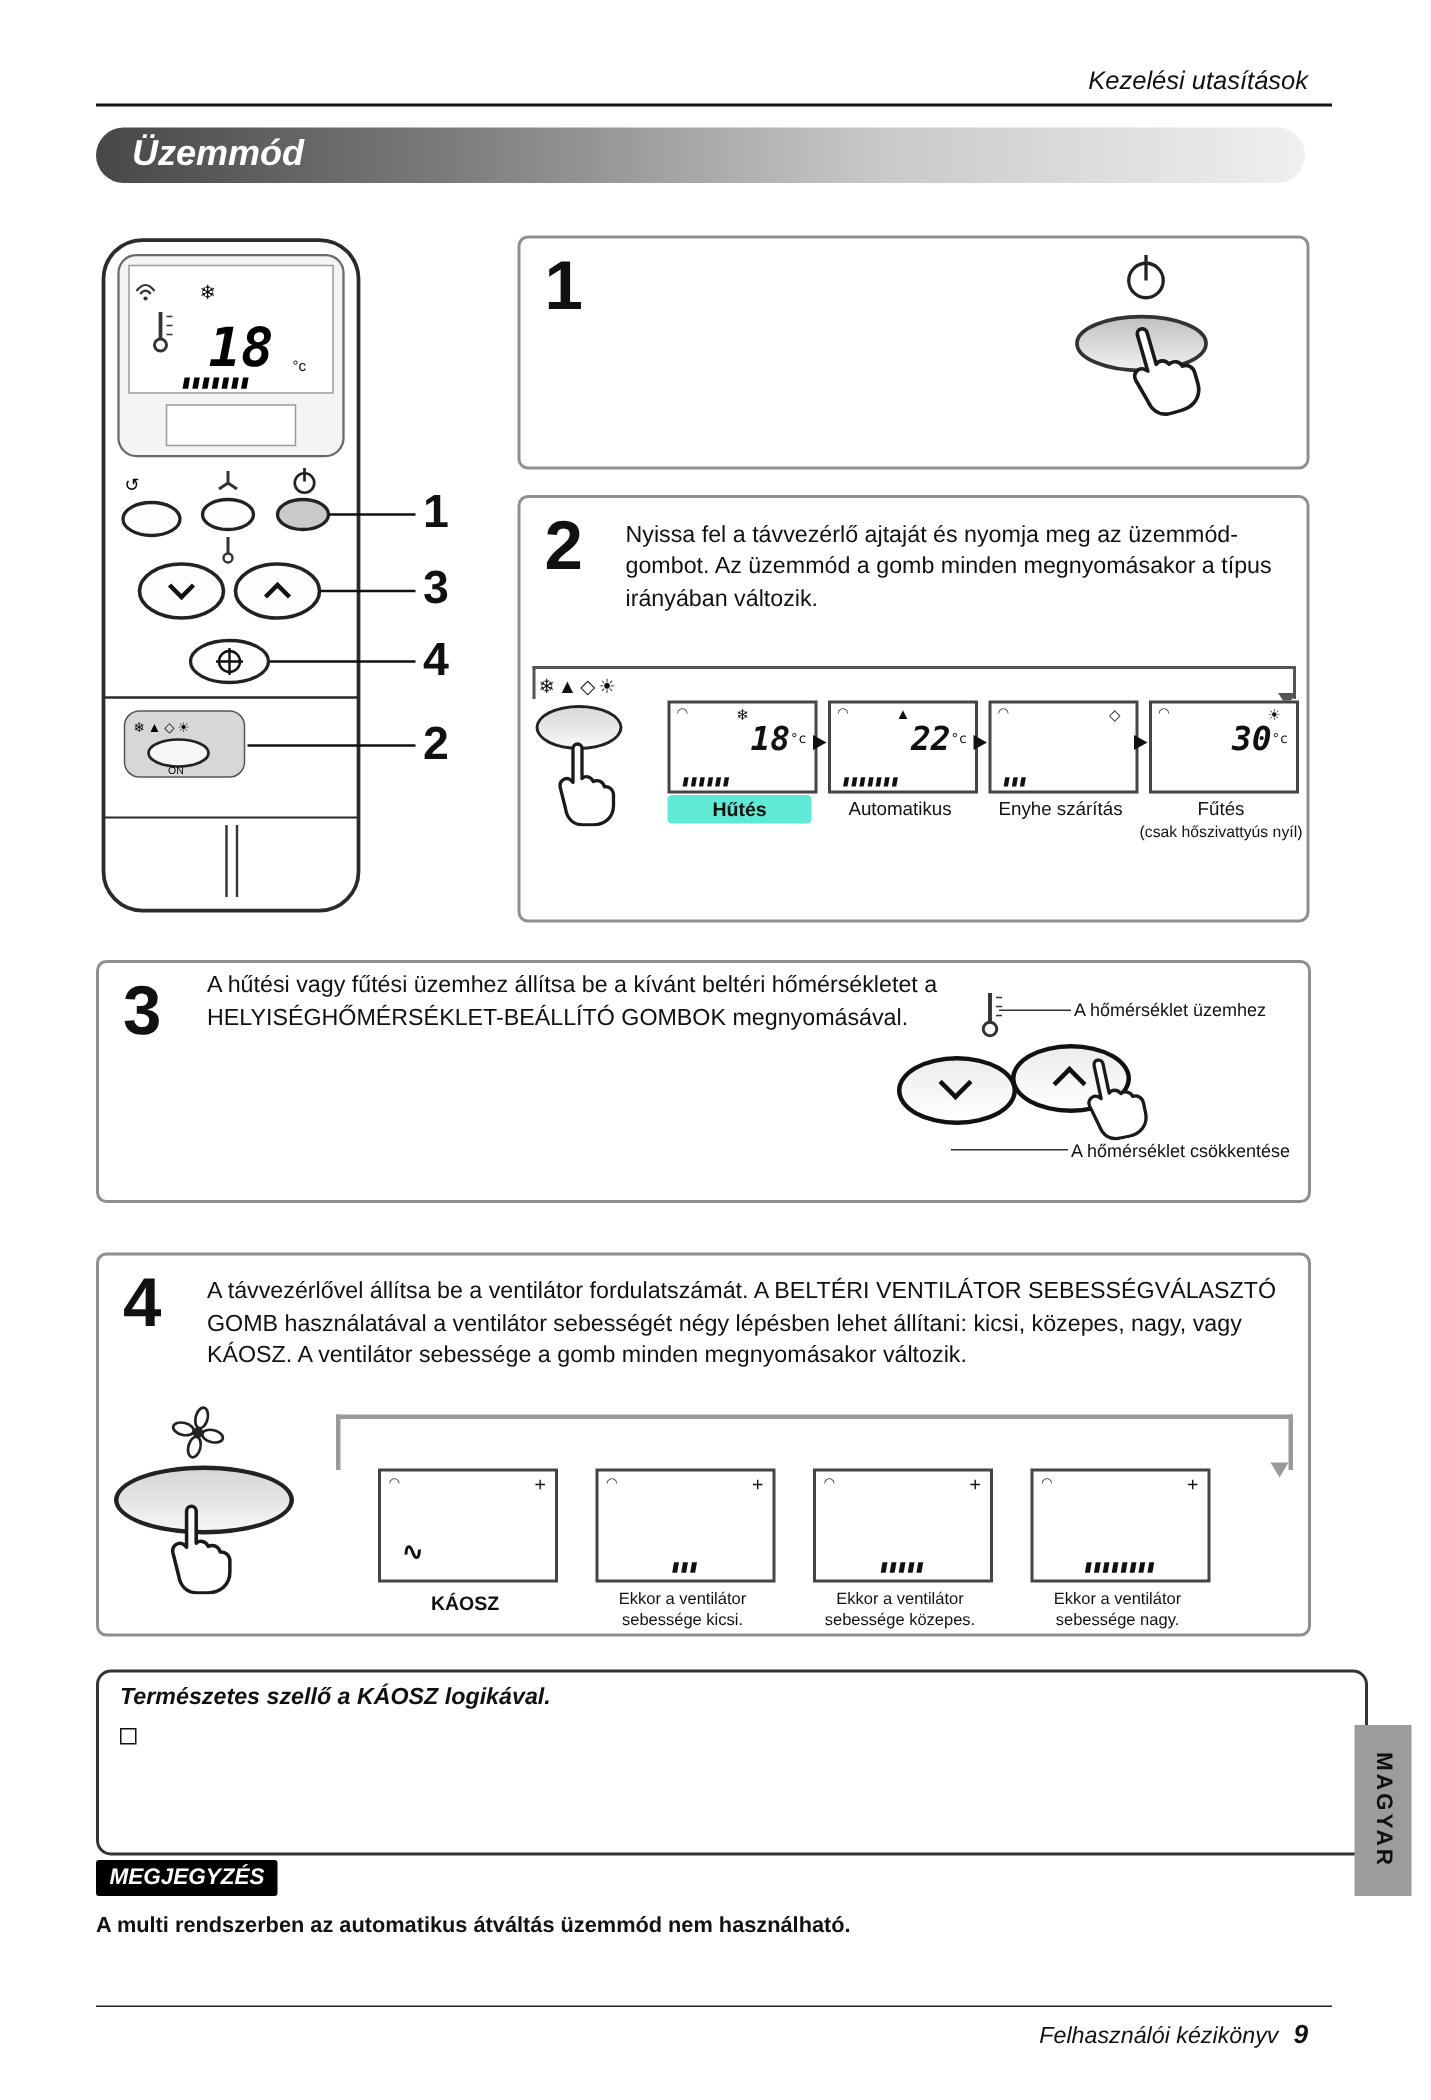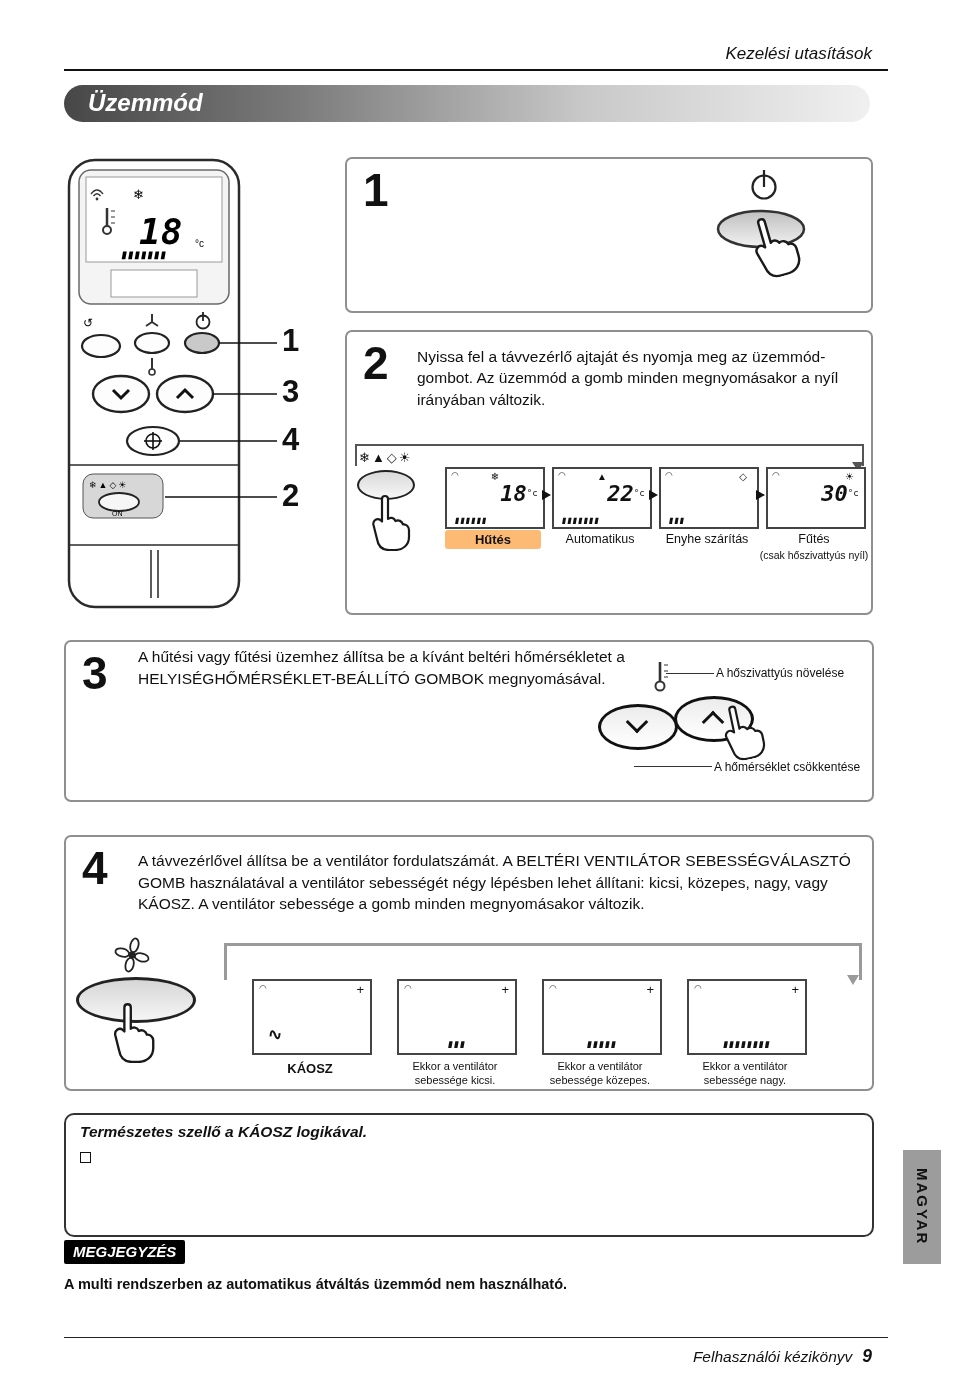--- a/index.html
+++ b/index.html
@@ -46,21 +46,21 @@
   .md-signal{position:absolute;left:4px;top:1px;font-size:9px;color:#333;}
   .md-mode-icon{position:absolute;left:0;right:0;top:2px;text-align:center;font-size:10px;}
   .md2 .md-mode-icon,.md3 .md-mode-icon{text-align:right;padding-right:10px;}
   .md-temp{position:absolute;left:0;right:0;top:12px;text-align:center;
     font-family:"DejaVu Sans Mono",monospace;font-style:italic;font-weight:bold;font-size:22px;padding-left:48px;}
   .md-unit{font-size:9px;font-style:normal;font-weight:normal;vertical-align:5px;}
   .md-bars{position:absolute;left:8px;bottom:2px;font-size:8px;letter-spacing:1px;transform:skewX(-10deg);}
   .flow-arrow{position:absolute;top:158px;width:0;height:0;
     border-left:9px solid #111;border-top:5.5px solid transparent;border-bottom:5.5px solid transparent;}
   .fa0{left:195px}.fa1{left:302px}.fa2{left:409px}
-  .mode-label-box{position:absolute;left:98px;top:198px;width:96px;height:19px;background:#fdba74;border-radius:3px;
+  .mode-label-box{position:absolute;left:98px;top:198px;width:96px;height:19px;background:#5eead4;border-radius:3px;
     text-align:center;font-size:13px;font-weight:bold;line-height:19px;}
   .mode-label{position:absolute;top:200px;width:96px;text-align:center;font-size:12.5px;}
   .ml1{left:205px}.ml2{left:312px}.ml3{left:419px}
   .mode-sublabel{position:absolute;left:405px;top:217px;width:124px;text-align:center;font-size:10.5px;line-height:1.25;}
 
   .step3-text{position:absolute;left:72px;top:4px;width:505px;font-size:15.5px;line-height:1.4;}
   .thermo3{position:absolute;left:586px;top:16px;}
   .chev-oval{position:absolute;width:74px;height:40px;border:3px solid #111;border-radius:50%;
     background:linear-gradient(#ececec,#fff);}
   .co-down{left:532px;top:62px;}
@@ -88,21 +88,21 @@
   .fd-signal{position:absolute;left:5px;top:2px;font-size:9px;color:#333;}
   .fd-plus{position:absolute;right:6px;top:1px;font-size:13px;}
   .fd-chaos{position:absolute;left:14px;bottom:8px;font-size:17px;font-weight:bold;transform:rotate(-8deg);}
   .fd-bars{position:absolute;left:0;right:0;bottom:4px;text-align:center;font-size:9px;letter-spacing:1px;transform:skewX(-10deg);}
   .fan-label{position:absolute;top:224px;width:116px;text-align:center;font-size:13px;font-weight:bold;}
   .fl0{left:186px}
   .fan-caption{position:absolute;top:222px;width:130px;text-align:center;font-size:11px;line-height:1.3;}
   .fc1{left:324px}.fc2{left:469px}.fc3{left:614px}
 
   
-  .note-box{position:absolute;left:64px;top:1113px;width:806px;height:120px;border:2.5px solid #333;border-radius:10px;}
+  .note-box{position:absolute;left:64px;top:1113px;width:806px;height:120px;border:2.5px solid #333;border-radius:10px;padding-left:38px;}
   .note-title{position:absolute;left:14px;top:8px;font-size:15.5px;font-weight:bold;font-style:italic;}
   .square-bullet{position:absolute;left:14px;top:37px;width:9px;height:9px;border:1.5px solid #111;}
   .note-body{position:absolute;left:32px;top:33px;width:758px;font-size:14.5px;line-height:1.4;}
 
   .note-tag{position:absolute;left:64px;top:1240px;background:#000;color:#fff;font-weight:bold;
     font-style:italic;font-size:15px;padding:3px 9px 4px;border-radius:2px;}
   .note-tag-text{position:absolute;left:64px;top:1276px;font-size:14.5px;font-weight:bold;}
 
   
   .footer-line{position:absolute;left:64px;top:1337px;width:824px;border-top:1.5px solid #222;}
@@ -215,21 +215,21 @@
       </g>
       <ellipse cx="52" cy="68" rx="43" ry="18" fill="url(#btngrad)" stroke="#333" stroke-width="2.5"></ellipse>
       <g transform="translate(34,60) rotate(-16)">
         <use href="#hand" width="48" height="64"></use>
       </g>
     </svg>
   </div>
 
   <div class="box box2">
     <div class="step-num">2</div>
-    <div class="step2-text">Nyissa fel a távvezérlő ajtaját és nyomja meg az üzemmód-gombot. Az üzemmód a gomb minden megnyomásakor a nyíl irányában változik.</div>
+    <div class="step2-text">Nyissa fel a távvezérlő ajtaját és nyomja meg az üzemmód-gombot. Az üzemmód a gomb minden megnyomásakor a típus irányában változik.</div>
 
     <div class="mode-btn-icons">❄▲◇☀</div>
     <div class="mode-btn-oval"></div>
     <svg class="mode-hand" width="44" height="58">
         <use href="#hand"></use>
       </svg>
 
     <div class="cycle-bracket"></div>
     <div class="cycle-arrow"></div>
 
@@ -271,21 +271,21 @@
   <div class="box box3">
     <div class="step-num">3</div>
     <div class="step3-text">A hűtési vagy fűtési üzemhez állítsa be a kívánt beltéri hőmérsékletet a HELYISÉGHŐMÉRSÉKLET-BEÁLLÍTÓ GOMBOK megnyomásával.</div>
 
     <svg class="thermo3" width="20" height="36">
       <line x1="8" y1="4" x2="8" y2="24" stroke="#333" stroke-width="2.6"></line>
       <circle cx="8" cy="28" r="4.5" fill="none" stroke="#333" stroke-width="2"></circle>
       <path d="M12 7 h4 M12 13 h4 M12 19 h4" stroke="#333" stroke-width="1"></path>
     </svg>
     <div class="line-inc"></div>
-    <div class="label-inc">A hőszivattyús növelése</div>
+    <div class="label-inc">A hőmérséklet üzemhez</div>
 
     <div class="chev-oval co-down">
       <span class="chev chev-down"></span>
     </div>
     <div class="chev-oval co-up">
       <span class="chev chev-up"></span>
     </div>
     <svg class="hand3" width="44" height="58">
         <use href="#hand"></use>
       </svg>

